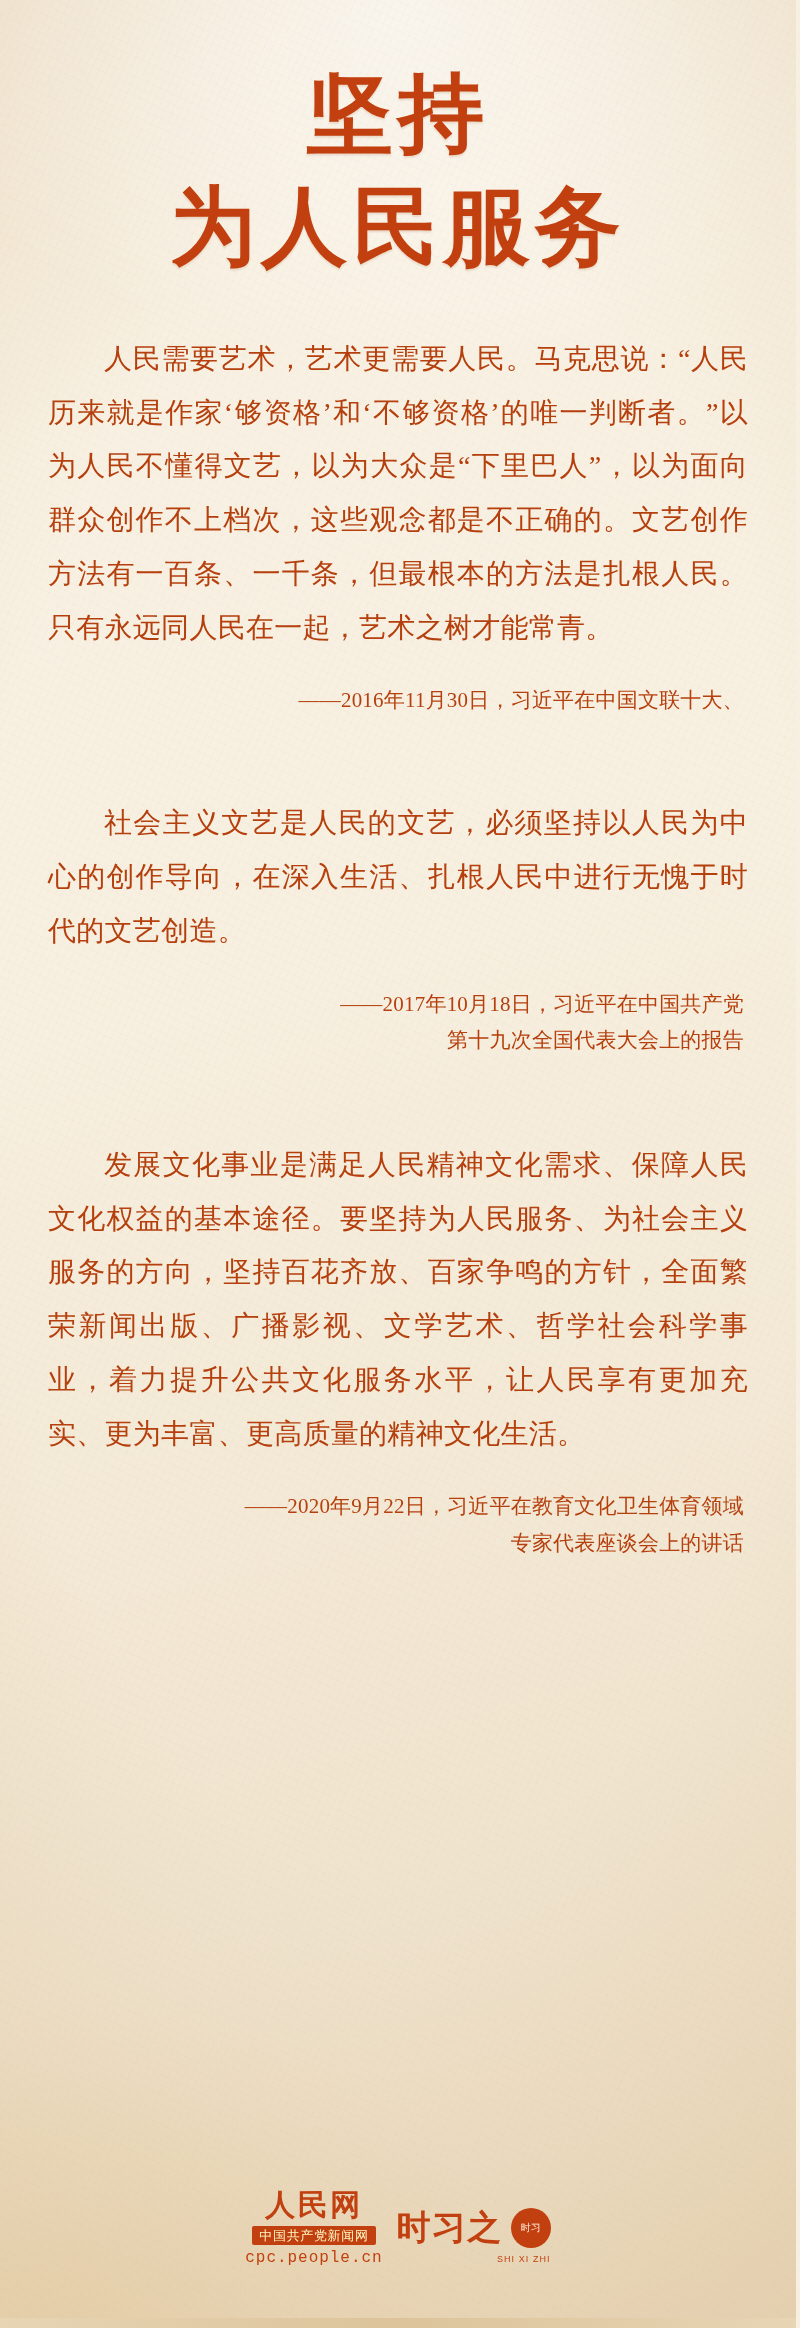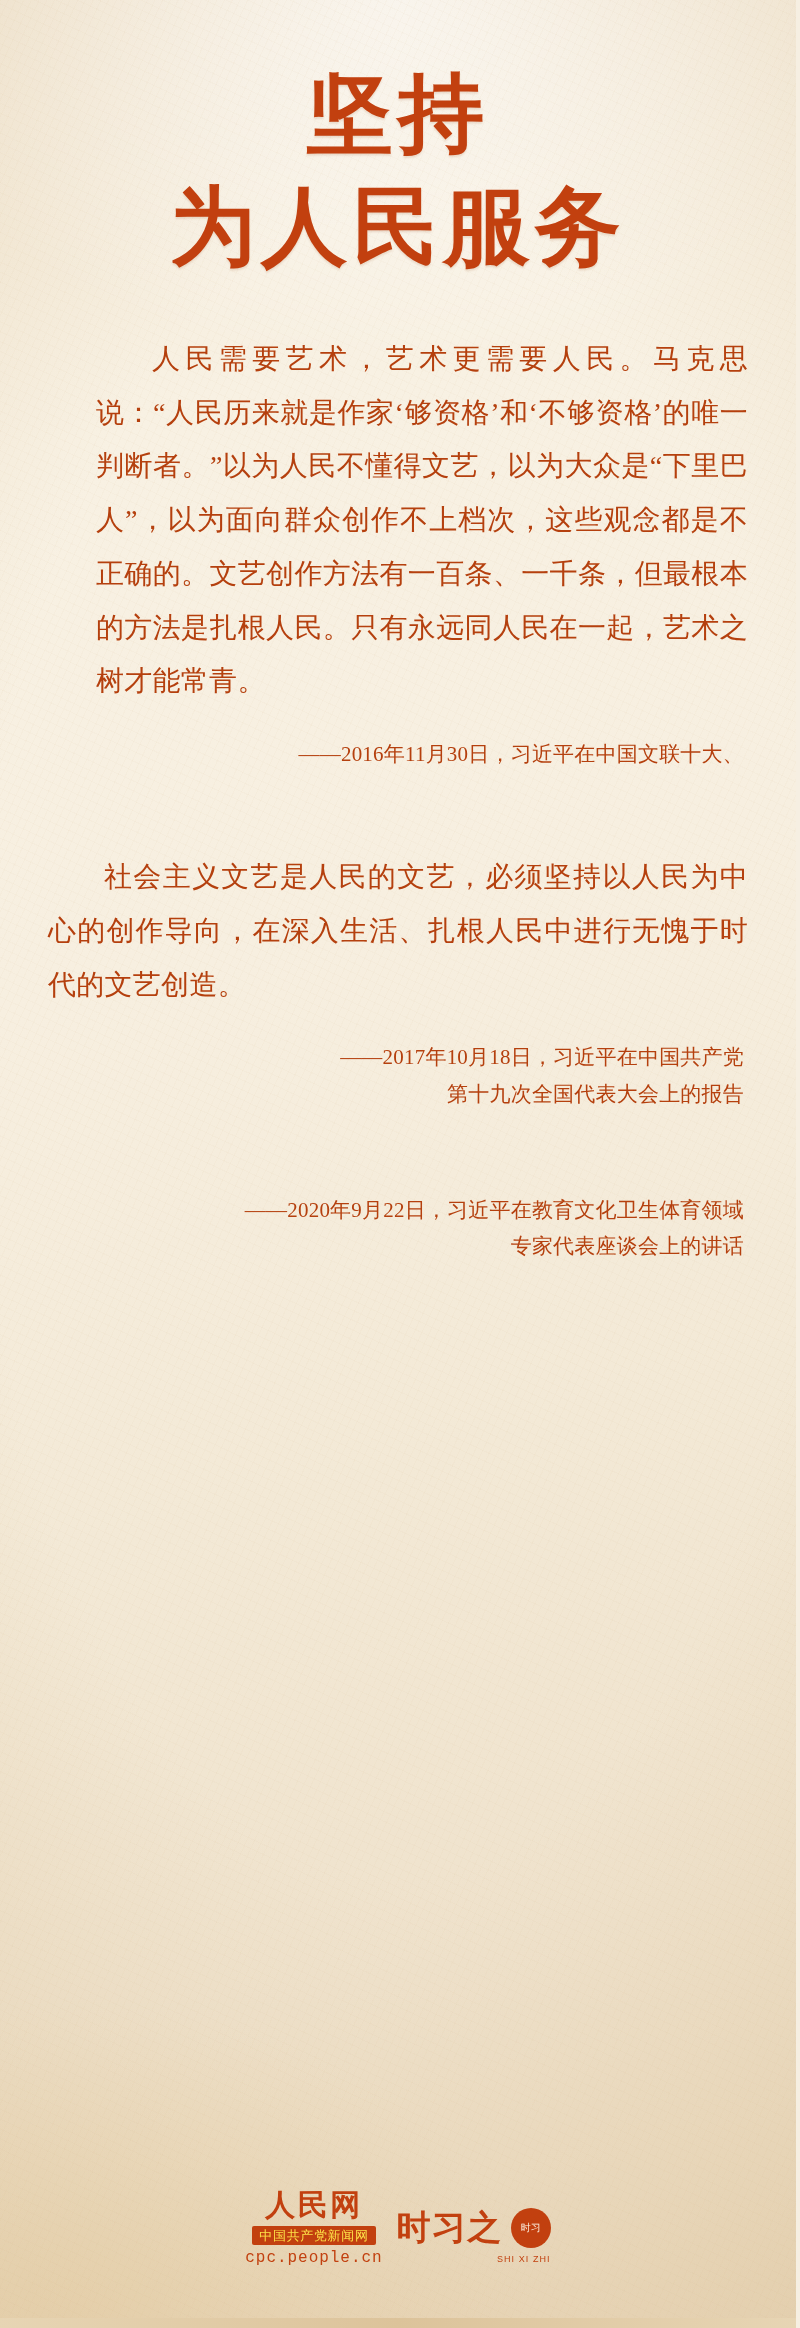--- a/index.html
+++ b/index.html
@@ -77,21 +77,21 @@
     margin-top: 10px;
     color: #b5400e;
     font-size: 21px;
     line-height: 1.72;
     text-align: right;
     letter-spacing: 0.01em;
   }
   .src-line-1 { padding-right: 4px; }
   .src-line-2 { padding-right: 4px; }
 
-  #passage-1 { margin-top: 52px; margin-left: 48px; }
+  #passage-1 { margin-top: 52px; }
   #passage-2 { margin-top: 78px; }
   #passage-3 { margin-top: 80px; }
 
   
   .footer {
     position: absolute;
     left: 0;
     right: 0;
     bottom: 62px;
     z-index: 4;
@@ -109,21 +109,21 @@
   .logo-people-cn {
     font-family: "Liberation Serif", "DejaVu Serif", serif;
     font-weight: bold;
     font-size: 30px;
     color: #c2400f;
     letter-spacing: 0.08em;
   }
   .logo-people-sub {
     margin-top: 6px;
     background: #c2400f;
-    color: #fde047;
+    color: #fef9c3;
     font-size: 13px;
     letter-spacing: 0.05em;
     padding: 3px 7px;
     border-radius: 2px;
     font-family: "Liberation Sans", sans-serif;
   }
   .logo-people-url {
     margin-top: 5px;
     font-family: "Liberation Mono", "DejaVu Sans Mono", monospace;
     font-size: 16px;
@@ -200,20 +200,21 @@
 
     <div class="passage" id="passage-2">
       <p class="passage-body">社会主义文艺是人民的文艺，必须坚持以人民为中心的创作导向，在深入生活、扎根人民中进行无愧于时代的文艺创造。</p>
       <div class="passage-source">
         <div class="src-line-1">——2017年10月18日，习近平在中国共产党</div>
         <div class="src-line-2">第十九次全国代表大会上的报告</div>
       </div>
     </div>
 
     <div class="passage" id="passage-3">
+      <p class="passage-body">发展文化事业是满足人民精神文化需求、保障人民文化权益的基本途径。要坚持为人民服务、为社会主义服务的方向，坚持百花齐放、百家争鸣的方针，全面繁荣新闻出版、广播影视、文学艺术、哲学社会科学事业，着力提升公共文化服务水平，让人民享有更加充实、更为丰富、更高质量的精神文化生活。</p>
       <div class="passage-source">
         <div class="src-line-1">——2020年9月22日，习近平在教育文化卫生体育领域</div>
         <div class="src-line-2">专家代表座谈会上的讲话</div>
       </div>
     </div>
 
   </div>
 
   <div class="footer">
     <div class="logo-people">

